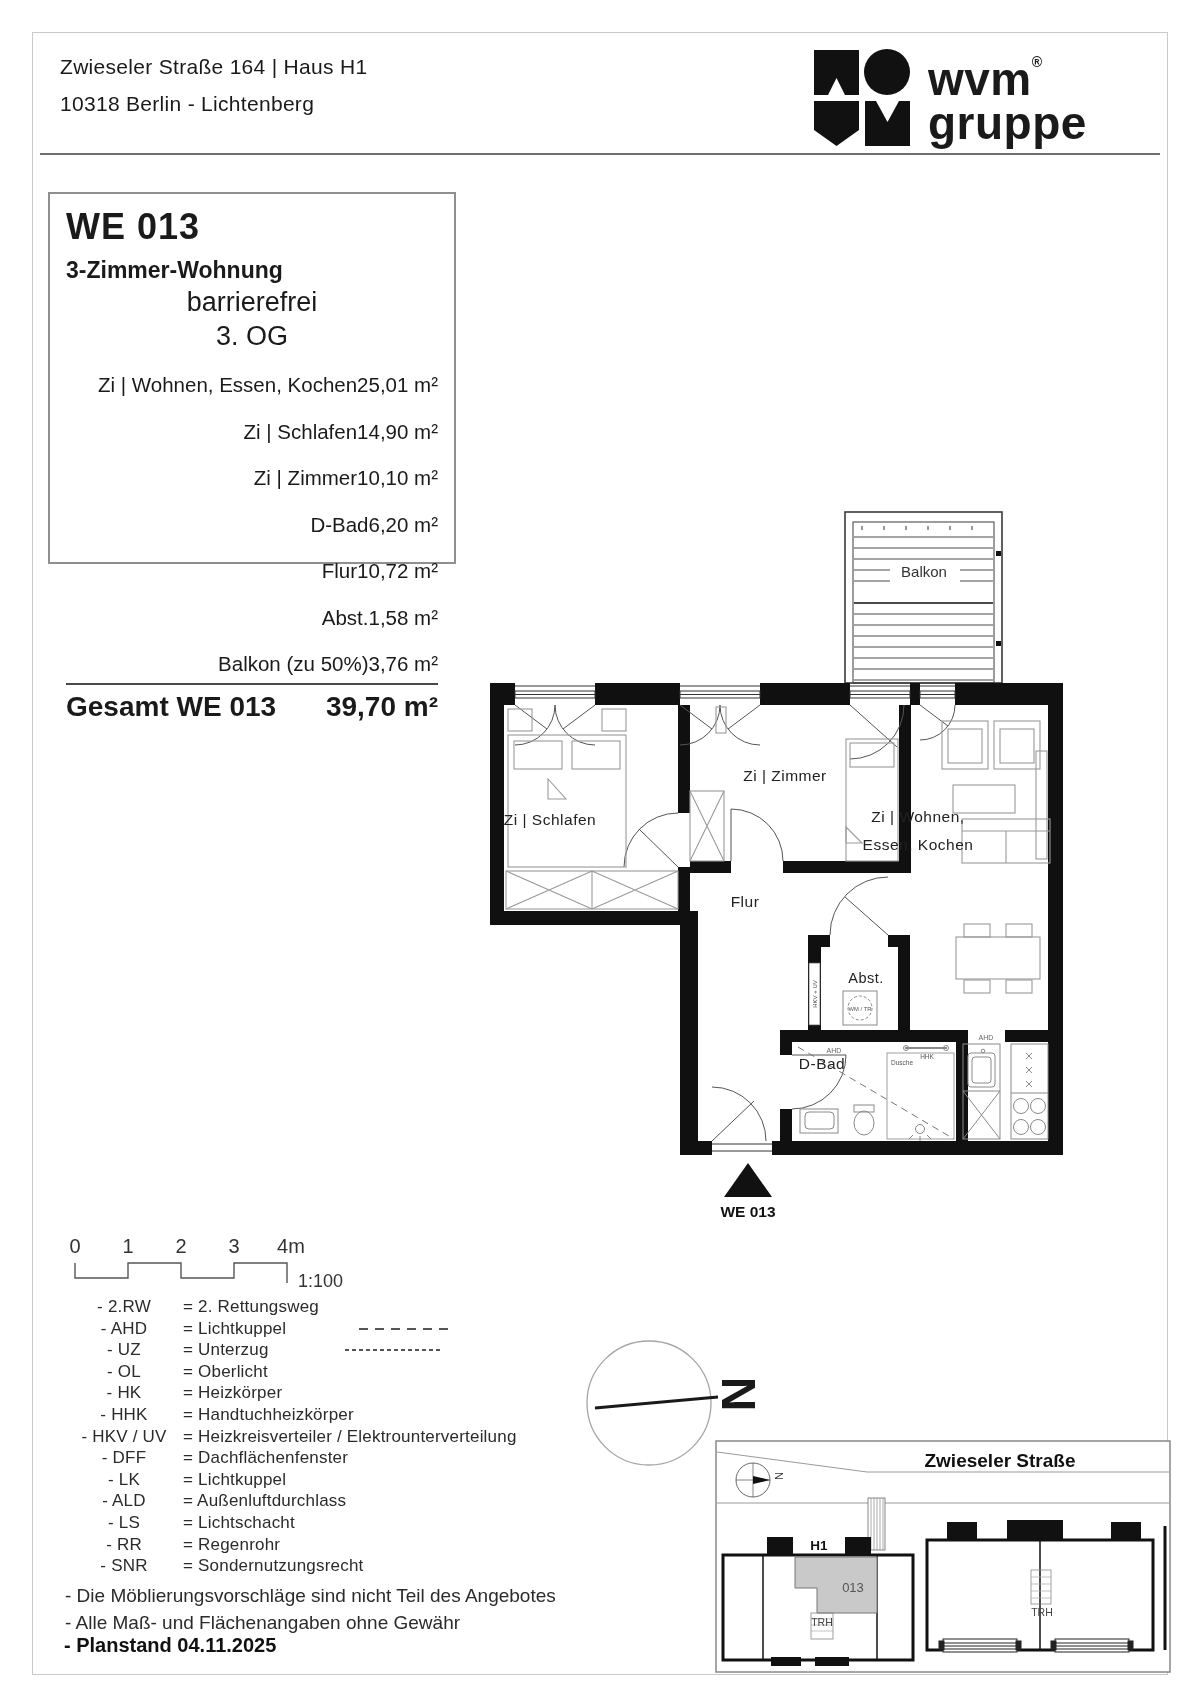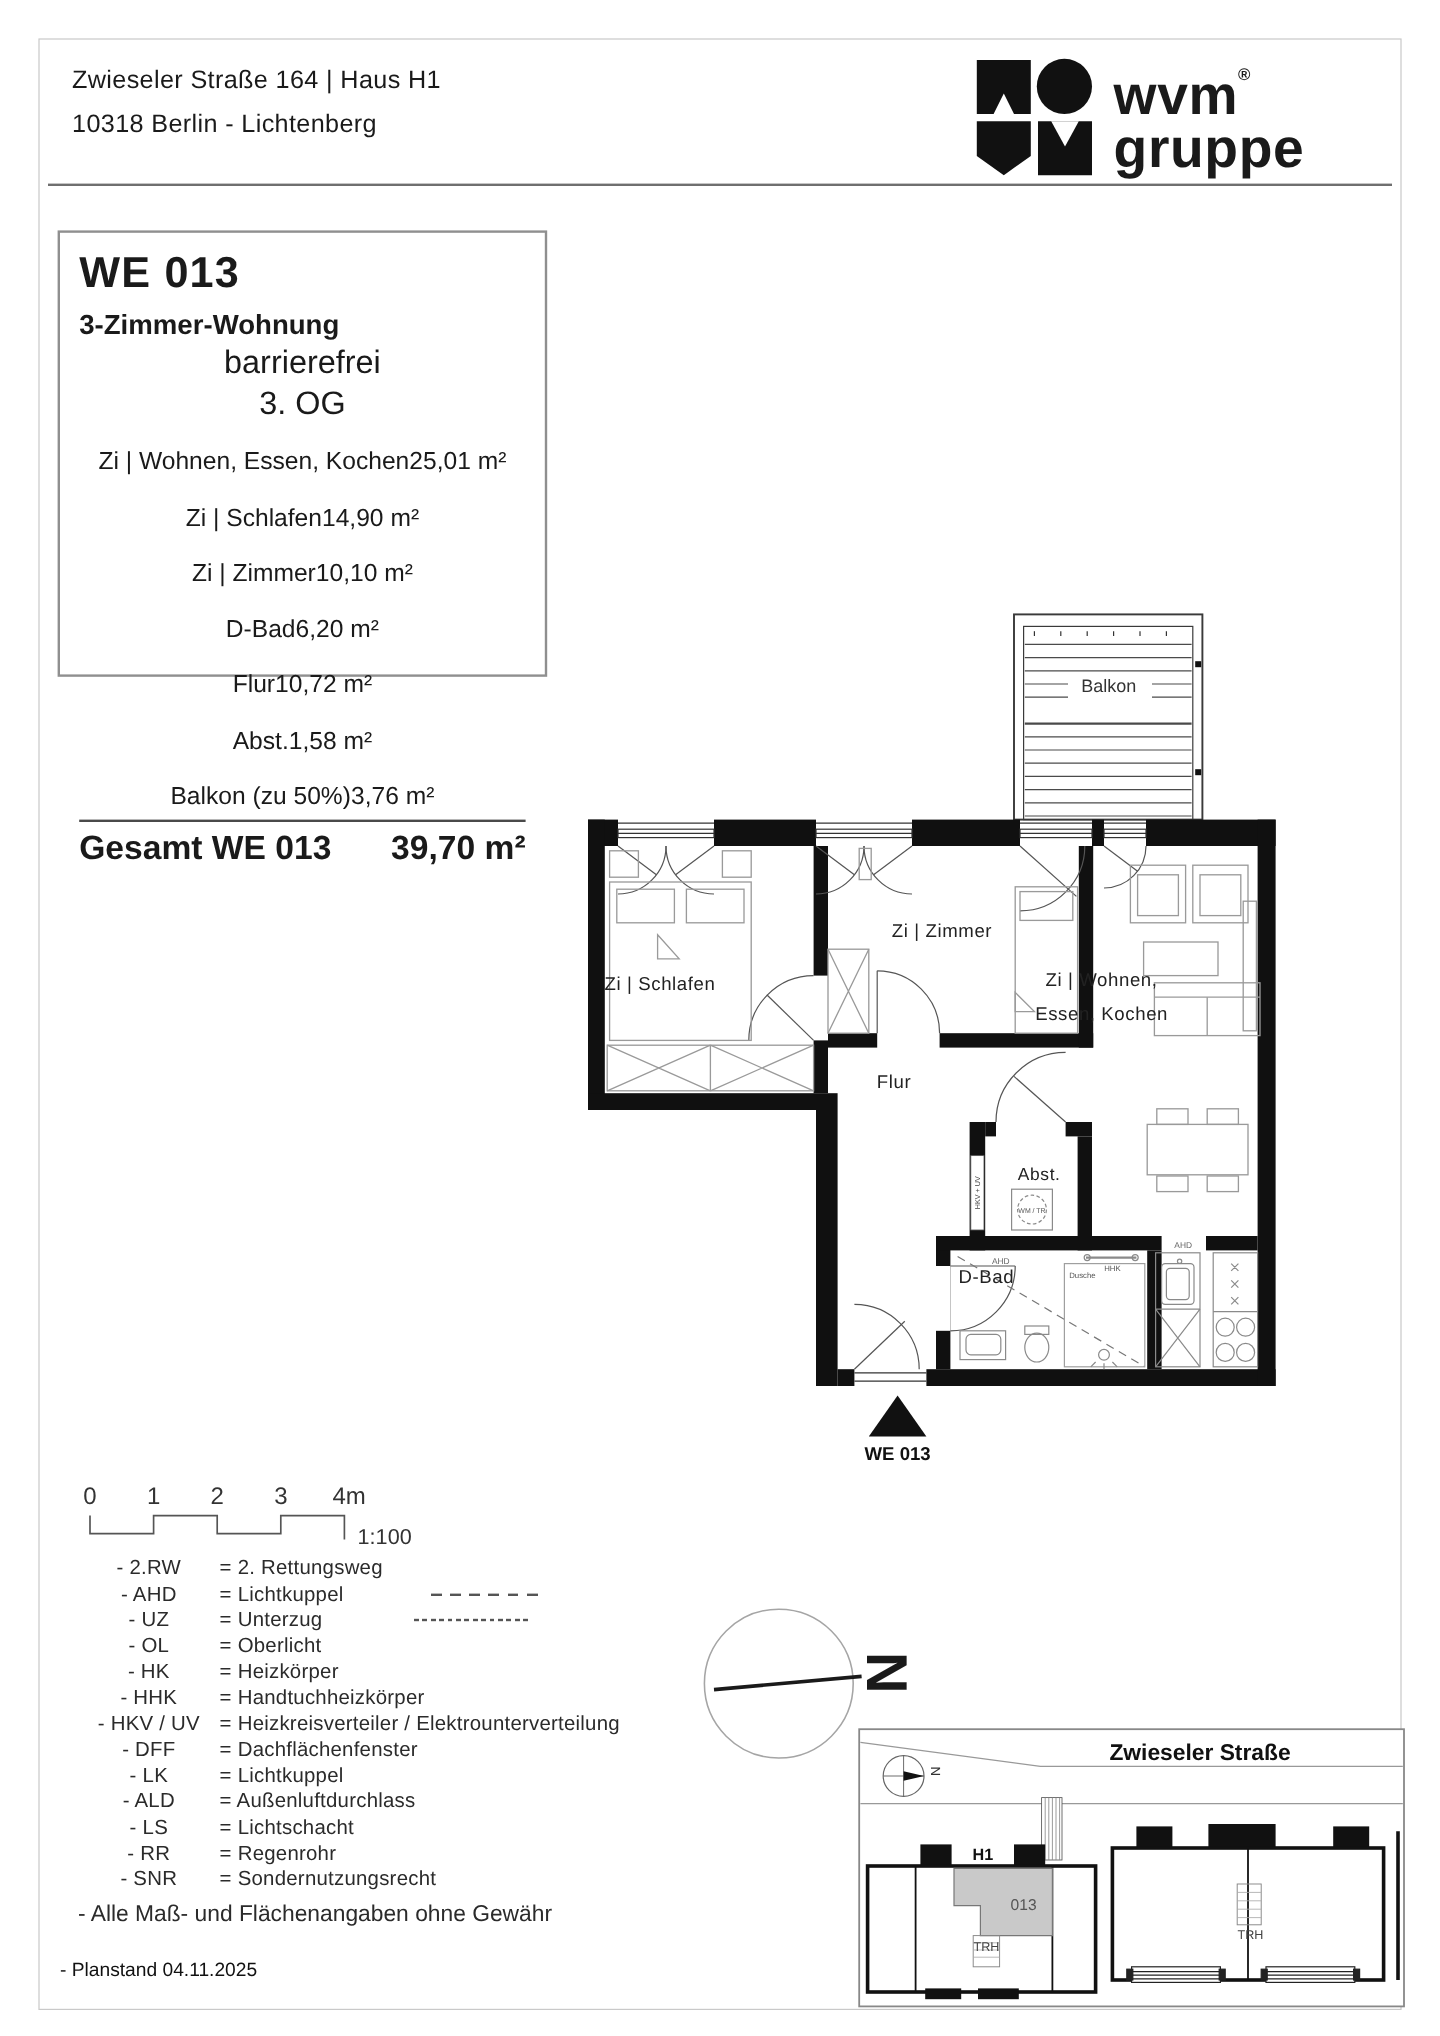--- a/index.html
+++ b/index.html
@@ -10,36 +10,36 @@
   .logo{position:absolute;left:812px;top:48px;width:100px;height:100px;}
   .logo-text{position:absolute;left:928px;top:40px;font-weight:bold;line-height:44px;font-size:46px;letter-spacing:.5px;}
   .logo-text sup{font-size:14px;vertical-align:28px;}
   .header-rule{position:absolute;left:40px;top:153px;width:1120px;height:2px;background:#6f6f6f;}
   
   .info-box{position:absolute;left:48px;top:192px;width:408px;height:372px;border:2px solid #8f8f8f;box-sizing:border-box;padding:12px 16px 0 16px;}
   .unit-id{font-size:36px;font-weight:bold;letter-spacing:1px;}
   .unit-type{font-size:23px;font-weight:bold;margin-top:9px;}
   .unit-sub{font-size:27px;margin-top:3px;text-align:center;}
   .room-table{margin-top:12px;font-size:20.5px;}
-  .room-row{display:flex;justify-content:center;line-height:26.5px;margin-top:20px;}
+  .room-row{display:flex;justify-content:flex-end;line-height:26.5px;margin-top:20px;}
   .total-row{display:flex;justify-content:space-between;border-top:2px solid #4a4a4a;margin-top:5px;padding-top:6px;font-weight:bold;font-size:28px;}
   
   .plan-svg{position:absolute;left:450px;top:495px;}
   .north-svg{position:absolute;left:540px;top:1340px;}
   .scale-svg{position:absolute;left:55px;top:1235px;}
   .site-svg{position:absolute;left:715px;top:1440px;}
   
   .legend{position:absolute;left:65px;top:1296px;font-size:17px;letter-spacing:.2px;color:#2b2b2b;}
   .legend-row{display:flex;line-height:21.6px;position:relative;width:560px;text-align:center;}
   .legend-abbr{width:118px;flex:none;}
   .sample{position:absolute;top:10px;height:2px;width:96px;}
   .sample-dashed{left:294px;background:repeating-linear-gradient(90deg,#555 0 9px,transparent 9px 16px);}
   .sample-dotted{left:280px;background:repeating-linear-gradient(90deg,#555 0 4px,transparent 4px 7px);}
   .notes{position:absolute;left:65px;top:1582px;font-size:19px;line-height:27px;color:#2b2b2b;}
-  .plan-date{position:absolute;left:50px;top:1634px;font-size:16px;font-weight:400;color:#111;}
+  .plan-date{position:absolute;left:64px;top:1634px;font-size:20px;font-weight:700;color:#111;}
   svg text{font-family:"Liberation Sans",sans-serif;}
 </style>
 </head>
 <body>
 
 <div class="page-frame"></div>
 
 <div class="address">
   <div>Zwieseler Straße 164  | Haus H1</div>
   <div>10318 Berlin - Lichtenberg</div>
@@ -364,20 +364,21 @@
       <span class="legend-abbr">- RR</span>
       <span>= Regenrohr</span>
     </div>
   <div class="legend-row">
       <span class="legend-abbr">- SNR</span>
       <span>= Sondernutzungsrecht</span>
     </div>
 </div>
 
 <div class="notes">
+  <div>- Die Möblierungsvorschläge sind nicht Teil des Angebotes</div>
   <div>- Alle Maß- und Flächenangaben ohne Gewähr</div>
 </div>
 <div class="plan-date">- Planstand 04.11.2025</div>
 
 <svg class="site-svg" width="456" height="234" viewBox="0 0 456 234">
   <rect x="1" y="1" width="454" height="231" fill="#fff" stroke="#888" stroke-width="1.5"></rect>
   <path d="M 2,12 L 152,32 L 454,32" fill="none" stroke="#999" stroke-width="1"></path>
   <line x1="2" y1="63" x2="454" y2="63" stroke="#999" stroke-width="1"></line>
   <text x="285" y="27" font-size="19" font-weight="bold" fill="#111" text-anchor="middle">Zwieseler Straße</text>
 

